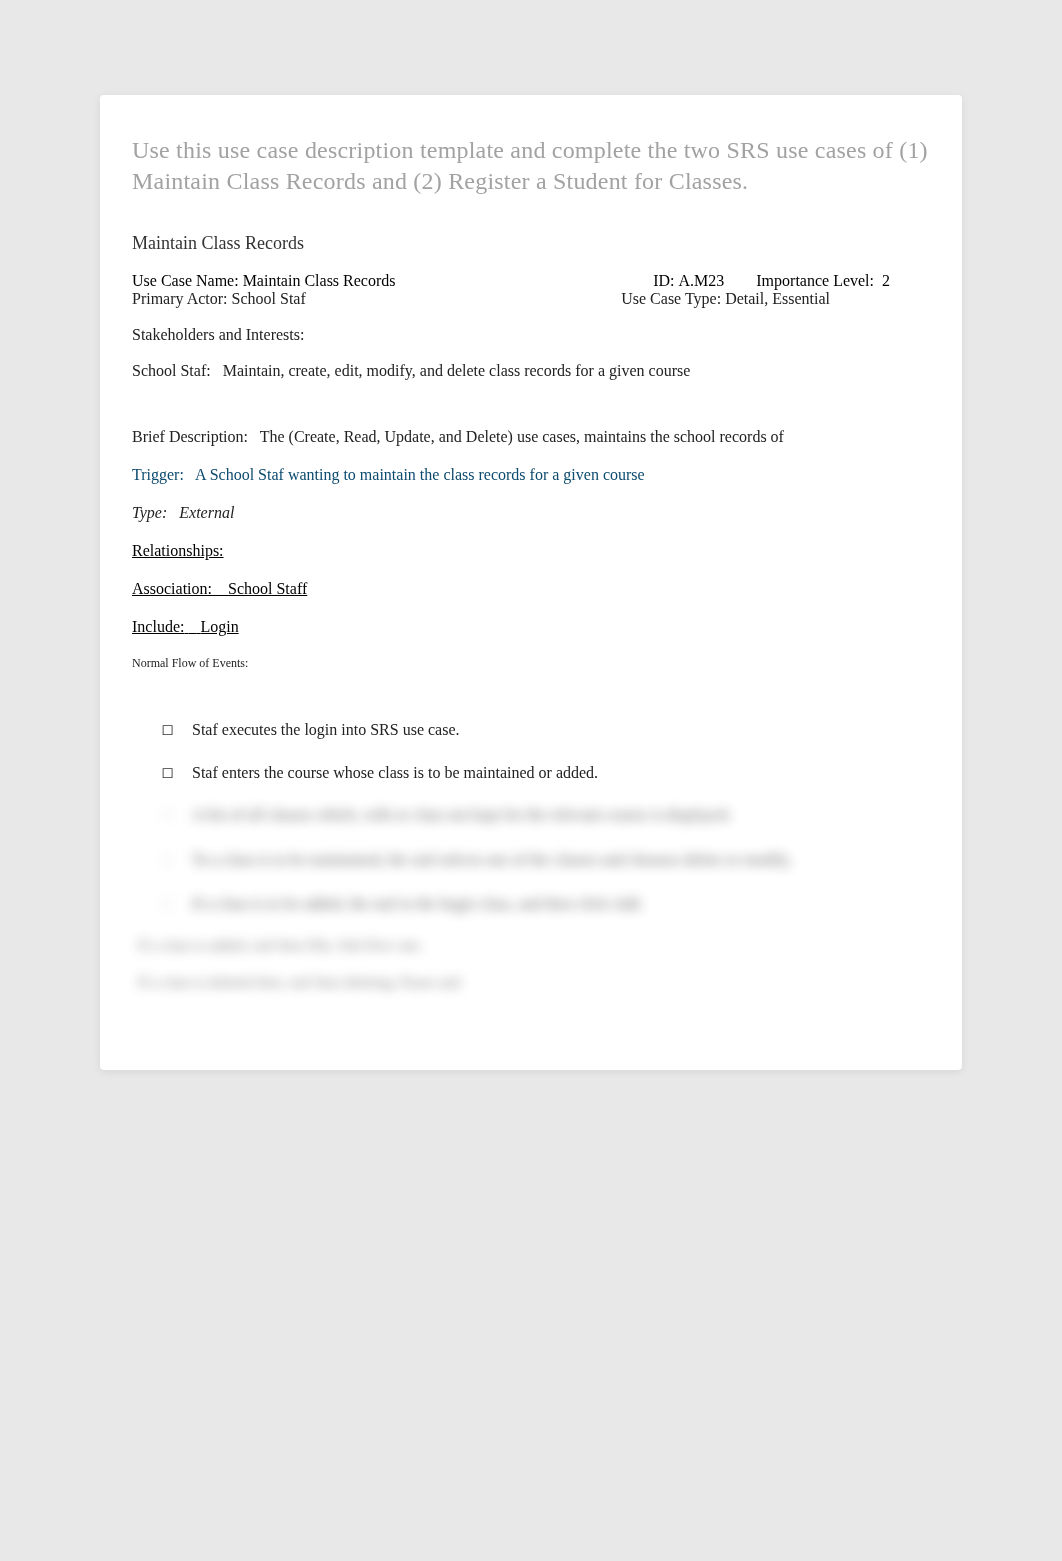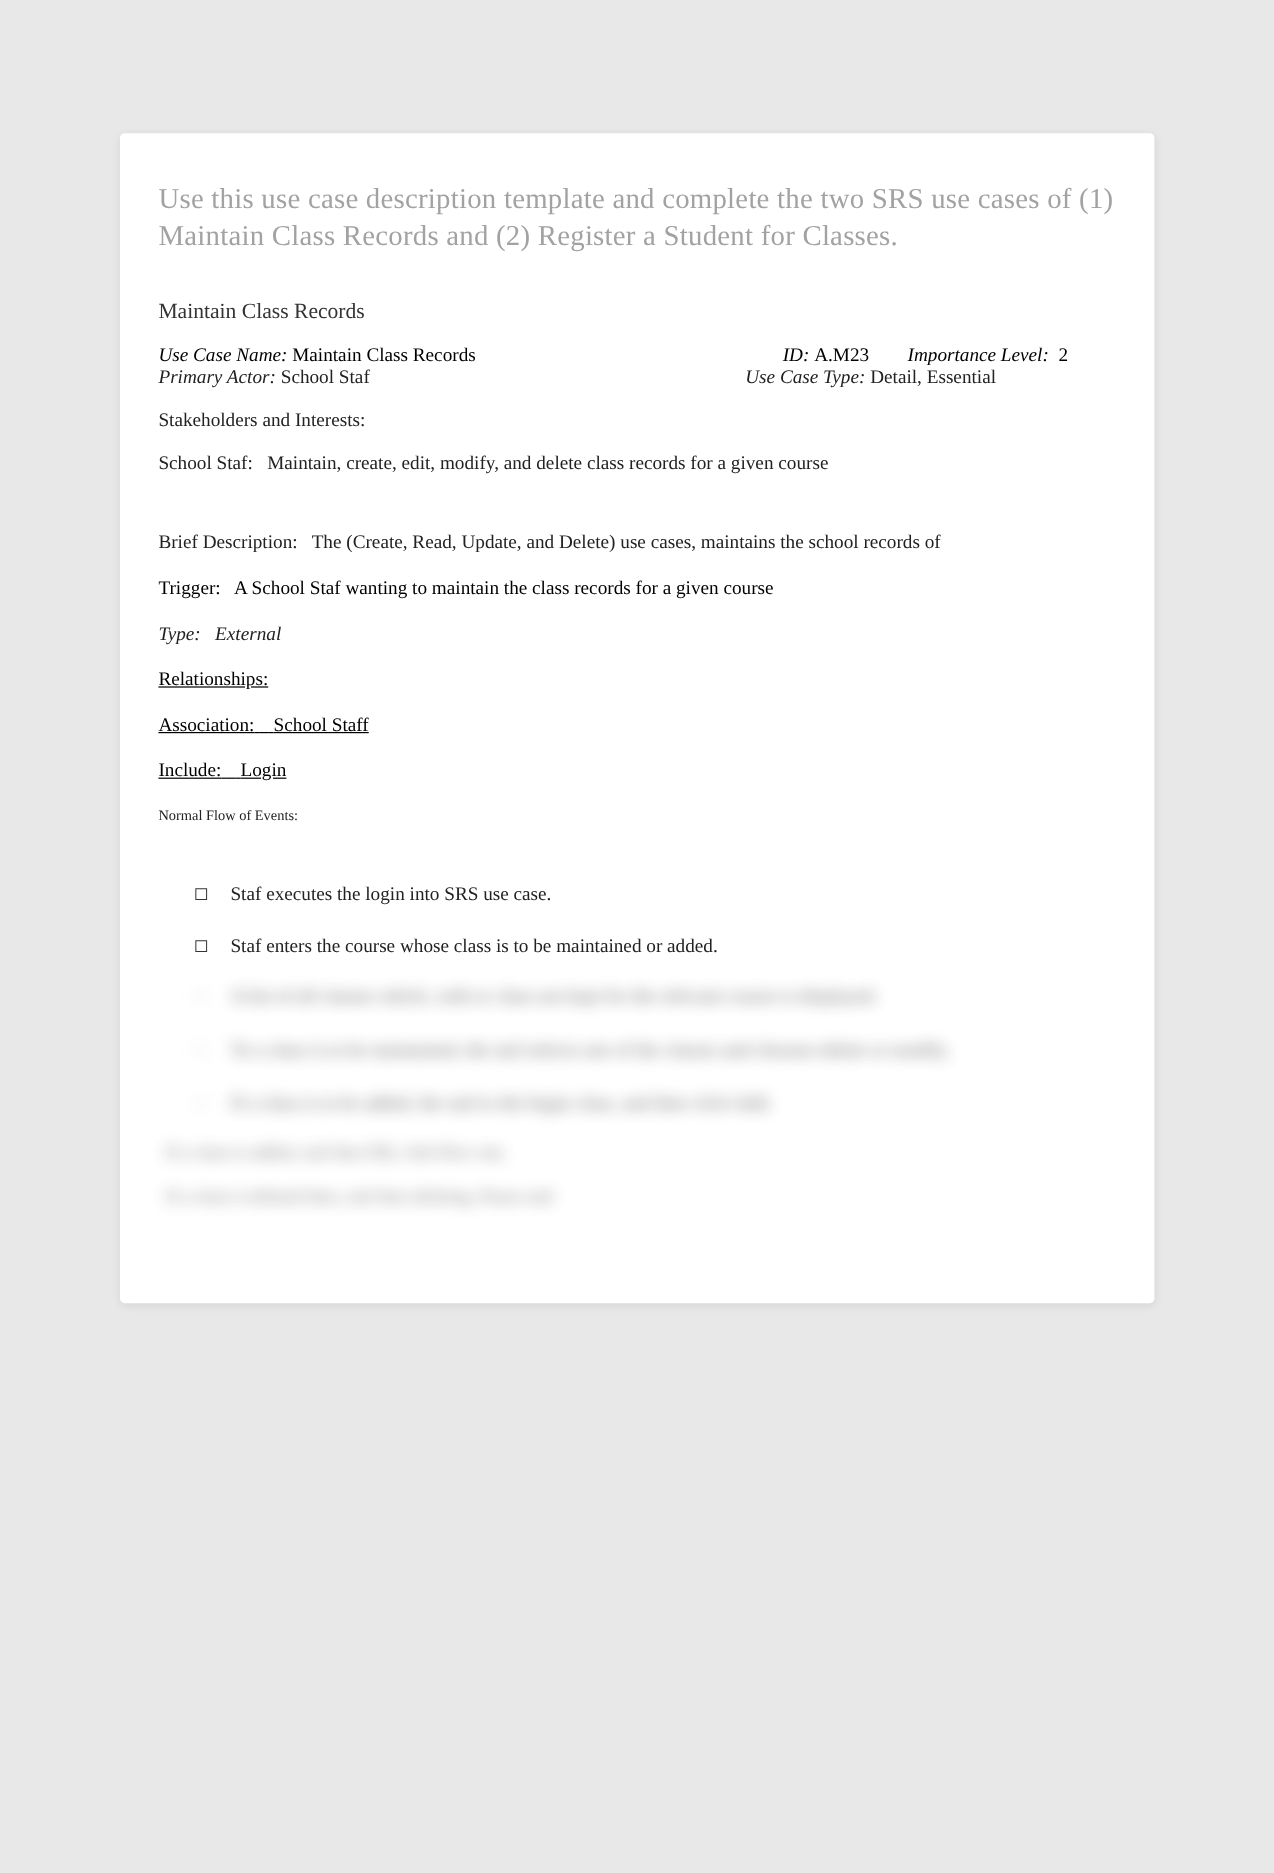--- a/index.html
+++ b/index.html
@@ -15,21 +15,20 @@
       padding: 95px 100px 60px 100px;
     }
     .document-card {
       background: #fff;
       border-radius: 4px;
       box-shadow: 0 2px 8px rgba(0,0,0,0.08);
       padding: 40px 32px 59px 32px;
       width: 100%;
       min-height: 960px;
       position: relative;
-      margin-top: 16px;
     }
     .page-intro {
       color: #a2a2a2;
       font-size: 24px;
       line-height: 1.3;
       margin-bottom: 36px;
       letter-spacing: 0.2px;
     }
     .section-title {
       color: #333;
@@ -39,21 +38,20 @@
     }
     .data-row {
       display: flex;
       align-items: baseline;
       margin-bottom: 18px;
       font-size: 16px;
       color: #222;
     }
     .field-label {
       margin-right: 4px;
-      font-style: italic;
     }
     .field-value {
       margin-right: 0;
     }
     .row-top {
       display: flex;
       justify-content: space-between;
       gap: 12px;
     }
     .row-top .left {
@@ -104,21 +102,21 @@
     .brief-desc .first-line {
       display: block;
     }
     .brief-desc .indent-block {
       padding-left: 166px;
       display: block;
       line-height: 1.5;
     }
     .trigger {
       font-size: 16px;
-      color: #000000;
+      color: #0c4a6e;
       margin-bottom: 20px;
     }
     .type-line {
       font-size: 16px;
       color: #222;
       margin-bottom: 20px;
       font-style: italic;
     }
     .rel-block {
       font-size: 16px;

